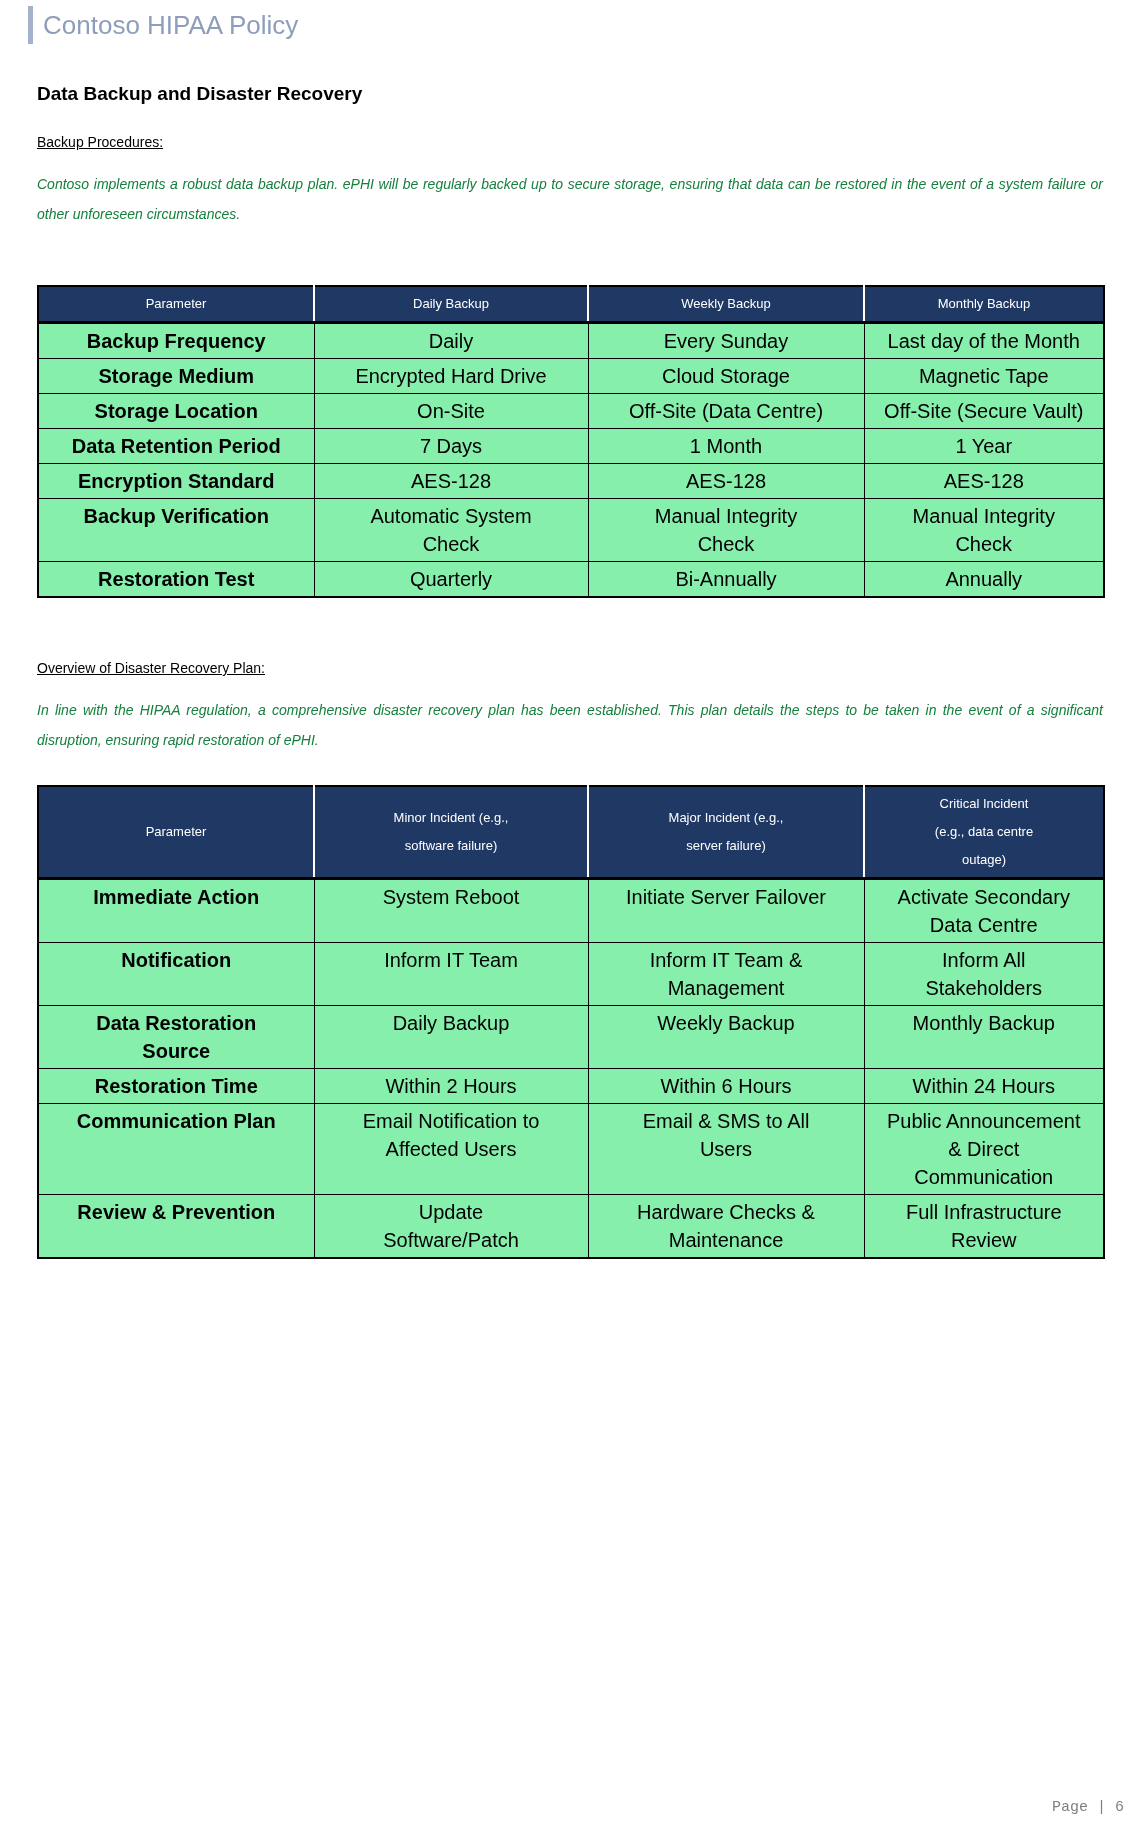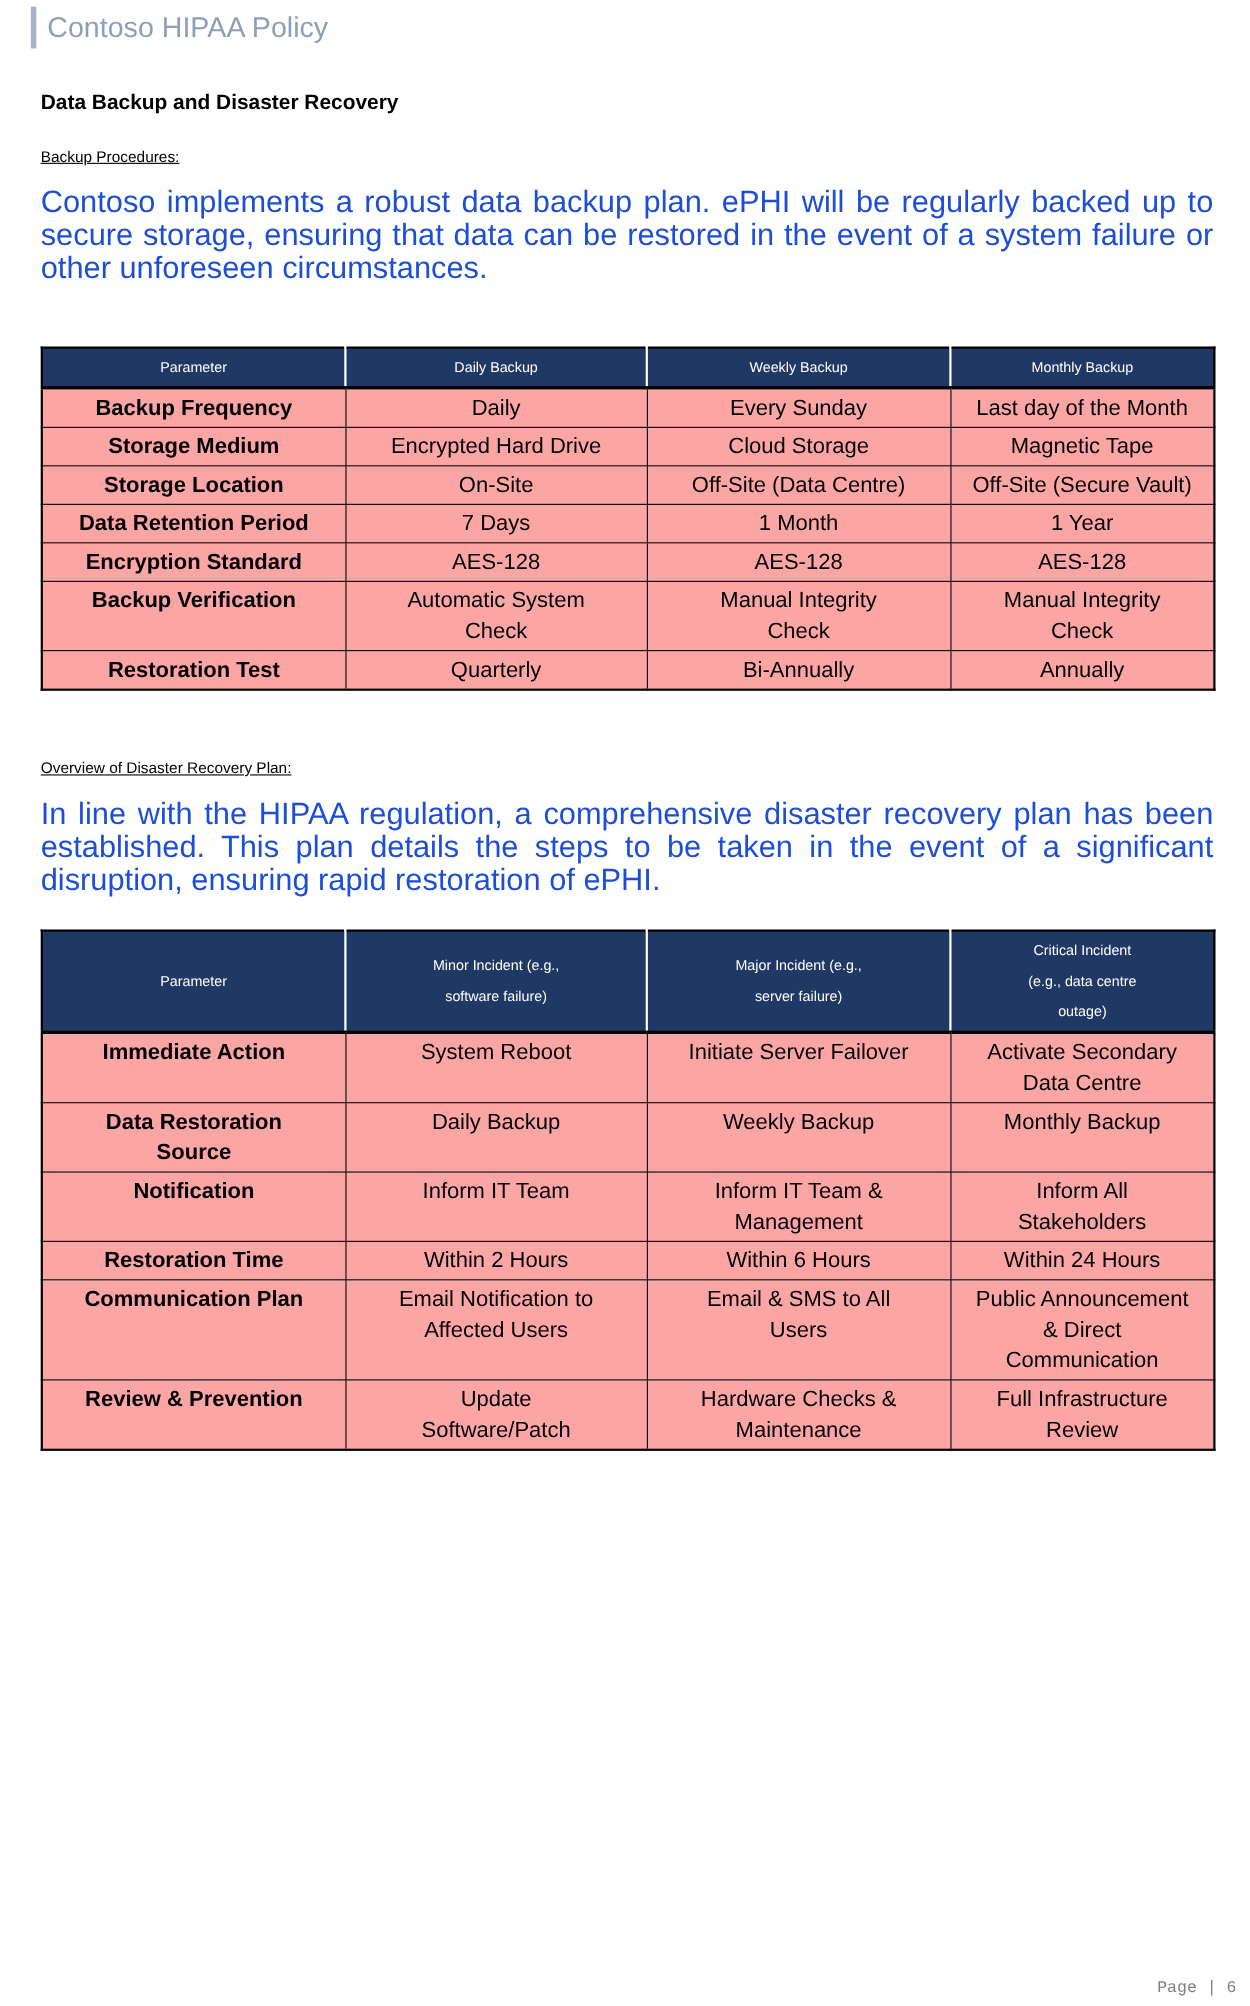--- a/index.html
+++ b/index.html
@@ -14,37 +14,37 @@
   
   .doc-header { display: flex; align-items: flex-start; margin: 6px 0 0 28px; }
   .accent-bar { width: 5px; height: 38px; background: #A4B3CB; margin-right: 10px; }
   .doc-title { font-size: 26px; line-height: 38px; color: #8E9EBA; }
 
   
   .content { margin: 0 33px 0 37px; }
   .section-heading { font-size: 19px; font-weight: bold; color: #000; margin: 38px 0 0 0; line-height: 24px; }
   .sub-heading { font-size: 14px; color: #000; text-decoration: underline; margin: 24px 0 0 0; line-height: 24px; }
   .sub-heading.second { margin-top: 58px; }
-  .para { font-size: 28px; line-height: 30px; text-align: justify; margin: 15px 0 0 0; color: #1d4ed8; }
+  .para { font-size: 14px; line-height: 30px; text-align: justify; margin: 15px 0 0 0; color: #15803d; font-style: italic; }
 
   
   table.policy { border-collapse: collapse; width: 1066px; table-layout: fixed; border: 2px solid #000; margin-top: 56px; }
   table.policy.second { margin-top: 30px; }
   col.c1 { width: 276px; } col.c2 { width: 274px; } col.c3 { width: 276px; } col.c4 { width: 240px; }
   .policy th {
     background: #1F3864; color: #ffffff; font-weight: normal;
     font-size: 13px; line-height: 28px; text-align: center; vertical-align: middle;
     padding: 3px 6px; white-space: pre-line;
     border-left: 2px solid #fff; border-bottom: 3px solid #000;
   }
   .policy th:first-child { border-left: none; }
   .policy td {
     border: 1.5px solid #000;
     font-size: 20px; line-height: 28px; text-align: center; vertical-align: top;
-    padding: 3px 8px; white-space: pre-line; background: #fca5a5; color: #000;
+    padding: 3px 8px; white-space: pre-line; background: #86efac; color: #000;
   }
   .policy td.label { font-weight: bold; }
 
   
   .page-footer { position: absolute; right: 12px; bottom: 8px; font-size: 15px; color: #7F7F7F; font-family: Liberation Mono, monospace; }
 </style>
 </head>
 <body>
 
 <div class="doc-header">
@@ -149,33 +149,33 @@
     </thead>
     <tbody>
       <tr>
         <td class="label">Immediate Action</td>
         <td>System Reboot</td>
         <td>Initiate Server Failover</td>
         <td>Activate Secondary
 Data Centre</td>
       </tr>
       <tr>
-        <td class="label">Data Restoration
-Source</td>
-        <td>Daily Backup</td>
-        <td>Weekly Backup</td>
-        <td>Monthly Backup</td>
-      </tr>
-      <tr>
         <td class="label">Notification</td>
         <td>Inform IT Team</td>
         <td>Inform IT Team &amp;
 Management</td>
         <td>Inform All
 Stakeholders</td>
+      </tr>
+      <tr>
+        <td class="label">Data Restoration
+Source</td>
+        <td>Daily Backup</td>
+        <td>Weekly Backup</td>
+        <td>Monthly Backup</td>
       </tr>
       <tr>
         <td class="label">Restoration Time</td>
         <td>Within 2 Hours</td>
         <td>Within 6 Hours</td>
         <td>Within 24 Hours</td>
       </tr>
       <tr>
         <td class="label">Communication Plan</td>
         <td>Email Notification to

